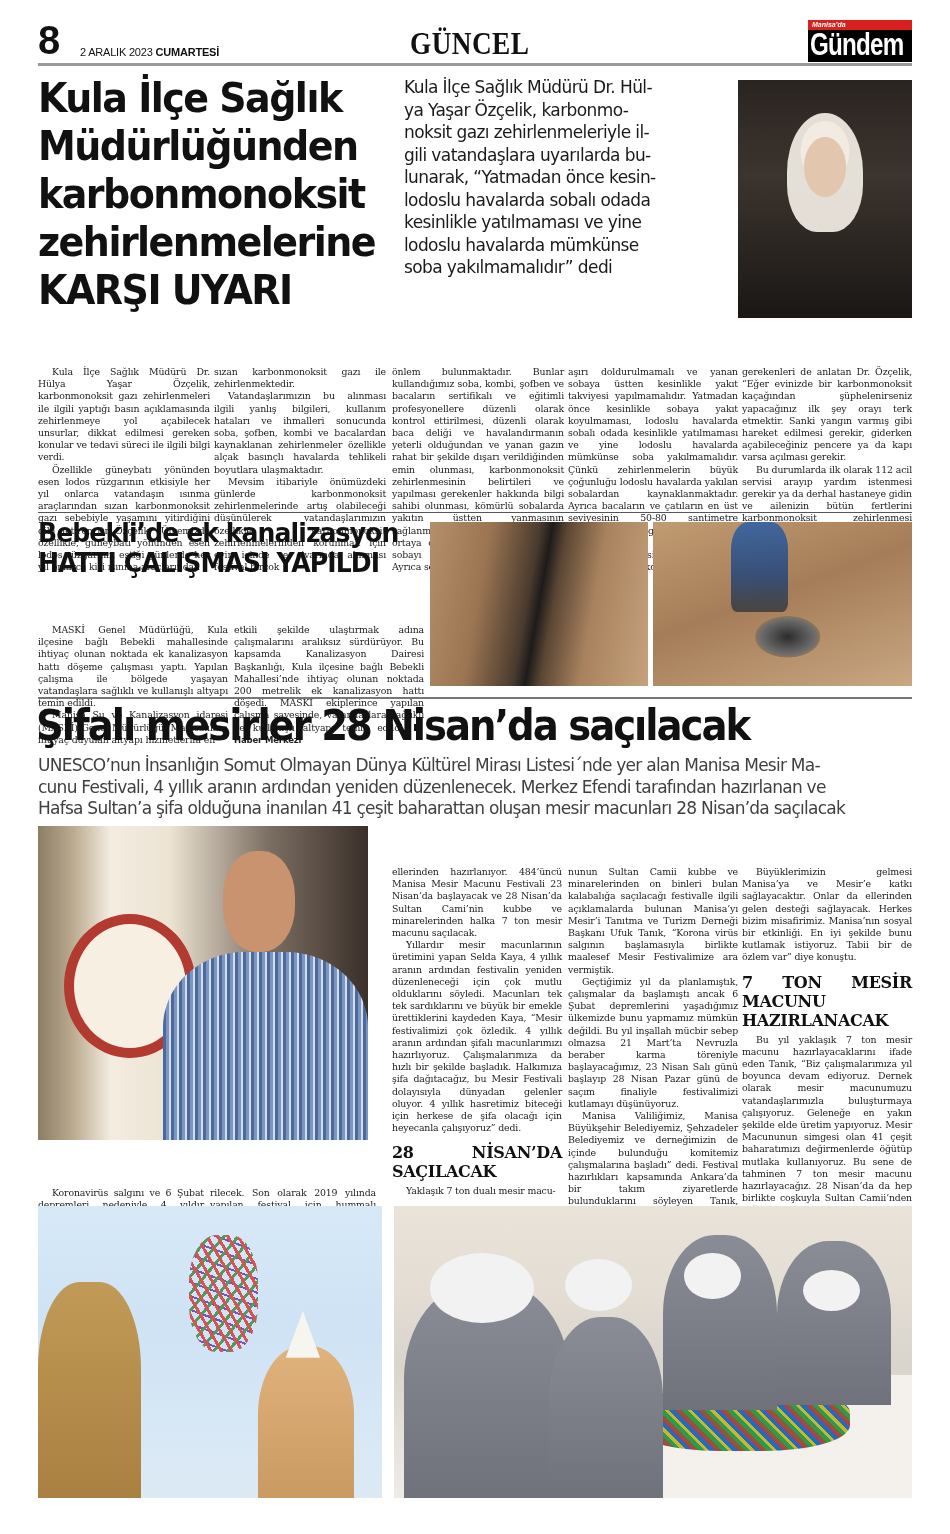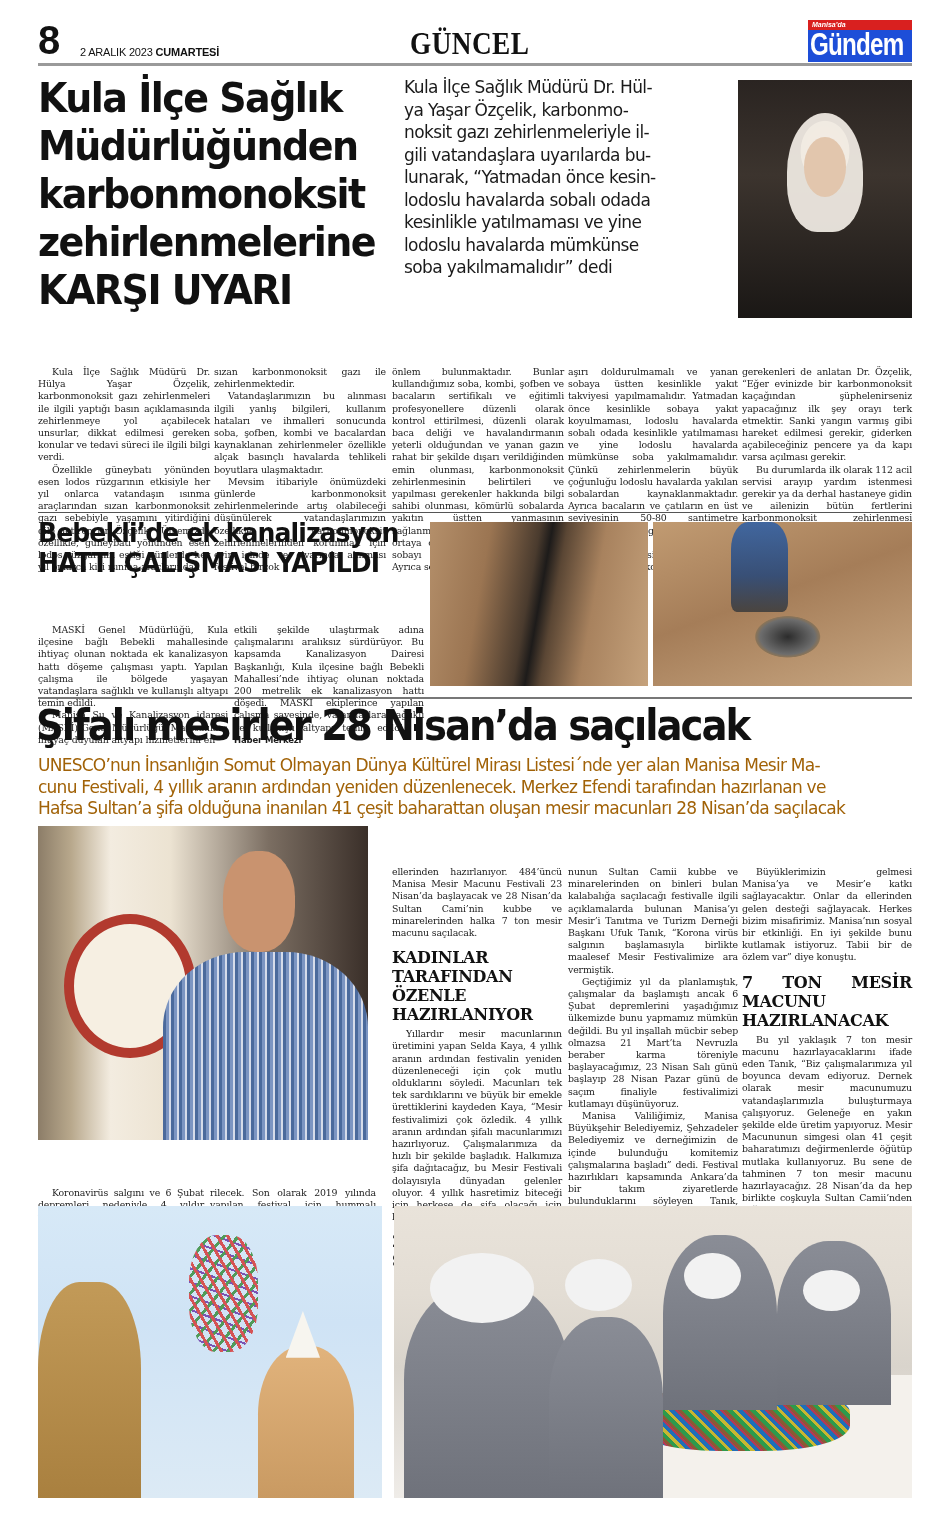--- a/index.html
+++ b/index.html
@@ -6,21 +6,21 @@
   html, body { width: 950px; height: 1534px; background: #fff; overflow: hidden; }
   body { position: relative; font-family: "DejaVu Serif", serif; color: #111; }
   .abs { position: absolute; }
 
   
   .page-num { left: 38px; top: 18px; font-family: "Liberation Sans", sans-serif; font-size: 40px; font-weight: 700; line-height: 44px; }
   .date { left: 80px; top: 46px; font-family: "Liberation Sans", sans-serif; font-size: 11px; letter-spacing: -0.2px; }
   .date b { font-weight: 700; }
   .section { left: 410px; top: 26px; font-family: "Liberation Serif", serif; font-size: 31px; font-weight: 700; letter-spacing: 0.5px; transform: scaleX(0.88); transform-origin: left; }
   .header-rule { left: 38px; top: 63px; width: 874px; height: 3px; background: #9a9a9a; }
-  .logo { left: 808px; top: 20px; width: 104px; height: 42px; background: #1d4ed8; overflow: hidden; }
+  .logo { left: 808px; top: 20px; width: 104px; height: 42px; background: #000000; overflow: hidden; }
   .logo-top { position: absolute; left: 0; top: 0; width: 100%; height: 10px; background: #d9201f; }
   .logo-top span { position: absolute; left: 4px; top: 0; font-family: "Liberation Sans", sans-serif; font-size: 7px; font-style: italic; font-weight: 700; color: #fff; line-height: 10px; }
   .logo-word { position: absolute; left: 2px; top: 8px; font-family: "Liberation Sans", sans-serif; font-size: 31px; font-weight: 700; color: #fff; letter-spacing: -1px; line-height: 34px; transform: scaleX(0.78); transform-origin: left; }
 
   
   .h1 { left: 38px; top: 74px; width: 380px; font-family: "DejaVu Sans", sans-serif; font-weight: 700; font-size: 40px; line-height: 48px; letter-spacing: -1.6px; transform: scaleX(0.95); transform-origin: left; }
   .h1 div { white-space: nowrap; }
   .lead1 { left: 404px; top: 76px; width: 310px; font-family: "DejaVu Sans", sans-serif; font-size: 17px; line-height: 22.5px; letter-spacing: -0.6px; color: #1a1a1a; }
   .lead1 div { white-space: nowrap; }
   .photo-doctor { left: 738px; top: 80px; width: 174px; height: 238px; background: radial-gradient(ellipse 40px 50px at 50% 30%, #e7d6c4 0%, #d9c4ae 60%, transparent 62%), linear-gradient(180deg, #2a2421 0%, #3c342e 40%, #1a1715 100%); }
@@ -37,21 +37,21 @@
   
   .h2 { left: 38px; top: 518px; width: 390px; font-family: "DejaVu Sans", sans-serif; font-weight: 700; font-size: 27px; line-height: 30px; letter-spacing: -1px; }
   .h2 div { white-space: nowrap; transform: scaleX(0.93); transform-origin: left; }
   .photo-trench { left: 430px; top: 522px; width: 218px; height: 164px; background: linear-gradient(100deg, #b48f6a 0%, #9b7552 25%, #4a3b2e 45%, #1d1b1a 50%, #5a4634 56%, #a8825e 72%, #c5a27c 100%); }
   .photo-manhole { left: 653px; top: 522px; width: 259px; height: 164px; background: radial-gradient(ellipse 55px 35px at 52% 70%, #2c2c2c 0%, #6d6d6d 50%, #8a7458 58%, transparent 60%), linear-gradient(160deg, #c19b72 0%, #a57d58 45%, #c8a782 100%); }
   .photo-manhole::after { content: ""; position: absolute; left: 30%; top: 0; width: 22%; height: 55%; background: linear-gradient(180deg, #2c5fa8 0%, #24467a 60%, #3a3a3a 100%); border-radius: 30% 30% 10% 10%; opacity: .85; }
 
   
   .top-rule3 { left: 38px; top: 697px; width: 874px; height: 2px; background: #777; }
   .h3 { left: 36px; top: 700px; width: 900px; font-family: "DejaVu Sans", sans-serif; font-weight: 700; font-size: 42px; line-height: 52px; letter-spacing: -2.2px; white-space: nowrap; transform: scaleX(0.92); transform-origin: left; }
-  .lead3 { left: 38px; top: 755px; width: 880px; font-family: "DejaVu Sans", sans-serif; font-size: 17px; line-height: 21.5px; letter-spacing: -0.75px; color: #a16207; }
+  .lead3 { left: 38px; top: 755px; width: 880px; font-family: "DejaVu Sans", sans-serif; font-size: 17px; line-height: 21.5px; letter-spacing: -0.75px; color: #404040; }
   .lead3 div { white-space: nowrap; }
 
   .photo-man { left: 38px; top: 826px; width: 330px; height: 314px; background: linear-gradient(90deg, #8c7d68 0%, #b8a88c 10%, #f3ece0 22%, #ece3d2 40%, #7b6e62 70%, #3a2f29 100%); overflow: hidden; }
   .photo-man .flag-seal { position: absolute; left: 8%; top: 28%; width: 40%; height: 46%; border-radius: 50%; border: 10px solid #b23a2e; background: #f6efe2; }
   .photo-man .shirt { position: absolute; left: 38%; top: 40%; width: 62%; height: 60%; border-radius: 40% 40% 0 0; background: repeating-linear-gradient(90deg, #4b6a9c 0 3px, #7c95c2 3px 6px, #d6dcea 6px 8px); }
   .photo-man .head { position: absolute; left: 56%; top: 8%; width: 22%; height: 32%; border-radius: 45%; background: #c9936f; }
 
   .subhead { font-family: "DejaVu Serif", serif; font-weight: 700; font-size: 16px; line-height: 19px; letter-spacing: -0.3px; color: #111; margin: 9px 0 4px; }
 
   .photo-sacim { left: 38px; top: 1206px; width: 344px; height: 292px; background: linear-gradient(180deg, #d7e9f7 0%, #cfe3f5 40%, #dceaf5 100%); overflow: hidden; }
@@ -152,21 +152,20 @@
 
 <div class="abs col" style="left:38px; top:1147px; width:166px;">
   <p>Koronavirüs salgını ve 6 Şubat depremleri nedeniyle 4 yıldır yapılamayan Manisa Mesir Macunu Festivali, bu yıl coşkuyla gerçekleşti-</p>
 </div>
 <div class="abs col" style="left:210px; top:1147px; width:166px;">
   <p style="text-indent:0">rilecek. Son olarak 2019 yılında yapılan festival için hummalı hazırlıklar başladı. 41 çeşit baharattan oluşan şifalı mesir macunları kadınların</p>
 </div>
 
 <div class="abs col" style="left:392px; top:826px; width:170px;">
   <p style="text-indent:0">ellerinden hazırlanıyor. 484’üncü Manisa Mesir Macunu Festivali 23 Nisan’da başlayacak ve 28 Nisan’da Sultan Cami’nin kubbe ve minarelerinden halka 7 ton mesir macunu saçılacak.</p>
-  <div class="subhead">KADINLAR TARAFINDAN ÖZENLE HAZIRLANIYOR</div>
   <p>Yıllardır mesir macunlarının üretimini yapan Selda Kaya, 4 yıllık aranın ardından festivalin yeniden düzenleneceği için çok mutlu olduklarını söyledi. Macunları tek tek sardıklarını ve büyük bir emekle ürettiklerini kaydeden Kaya, “Mesir festivalimizi çok özledik. 4 yıllık aranın ardından şifalı macunlarımızı hazırlıyoruz.  Çalışmalarımıza da hızlı bir şekilde başladık. Halkımıza şifa dağıtacağız, bu Mesir Festivali dolayısıyla dünyadan gelenler oluyor. 4 yıllık hasretimiz biteceği için herkese de şifa olacağı için heyecanla çalışıyoruz” dedi.</p>
   <div class="subhead">28 NİSAN’DA SAÇILACAK</div>
   <p>Yaklaşık 7 ton dualı mesir macu-</p>
 </div>
 <div class="abs col" style="left:568px; top:826px; width:170px;">
   <p style="text-indent:0">nunun Sultan Camii kubbe ve minarelerinden on binleri bulan kalabalığa saçılacağı festivalle ilgili açıklamalarda bulunan Manisa’yı Mesir’i Tanıtma ve Turizm Derneği Başkanı Ufuk Tanık, “Korona virüs salgının başlamasıyla birlikte maalesef Mesir Festivalimize ara vermiştik.</p>
   <p>Geçtiğimiz yıl da planlamıştık, çalışmalar da başlamıştı ancak 6 Şubat depremlerini yaşadığımız ülkemizde bunu yapmamız mümkün değildi. Bu yıl inşallah mücbir sebep olmazsa 21 Mart’ta Nevruzla beraber karma töreniyle başlayacağımız, 23 Nisan Salı günü başlayıp 28 Nisan Pazar günü de saçım finaliyle festivalimizi kutlamayı düşünüyoruz.</p>
   <p>Manisa Valiliğimiz, Manisa Büyükşehir Belediyemiz, Şehzadeler Belediyemiz ve derneğimizin de içinde bulunduğu komitemiz çalışmalarına başladı” dedi. Festival hazırlıkları kapsamında Ankara’da bir takım ziyaretlerde bulunduklarını söyleyen Tanık, “Mesir Festivali Manisa’nın bir bayramı. Herkese hitap edecek birçok programımız olacak.</p>
   <p>Dolu dolu bir hafta planlıyoruz. Bununla ilgili çalışmalarımız, ziyaretlerimiz başladı. 3 yıl aradan sonra daha iyi bir katılımla, insanlar coşkuyla kutlasın diye Ankara’da</p>
 </div>

